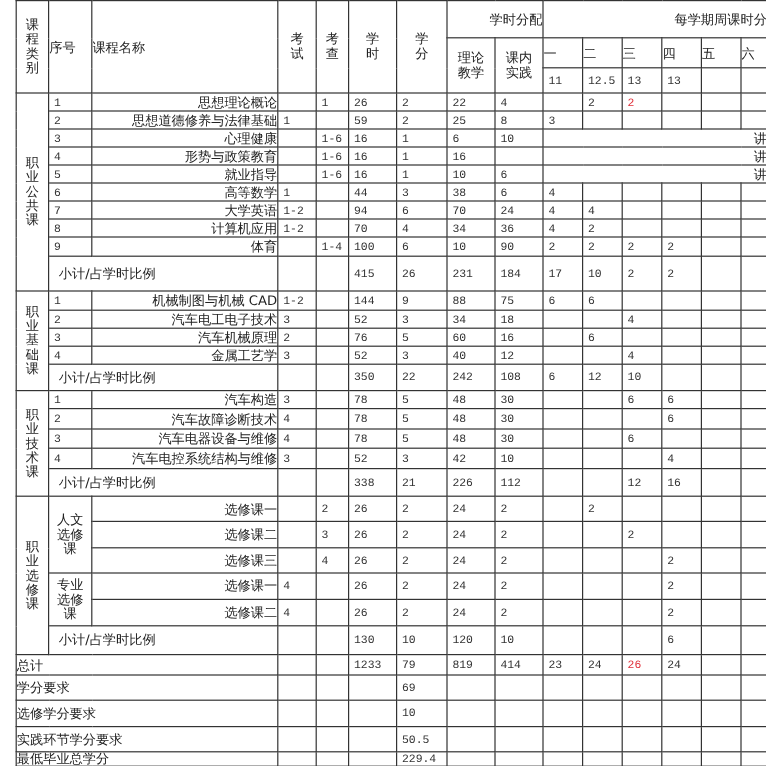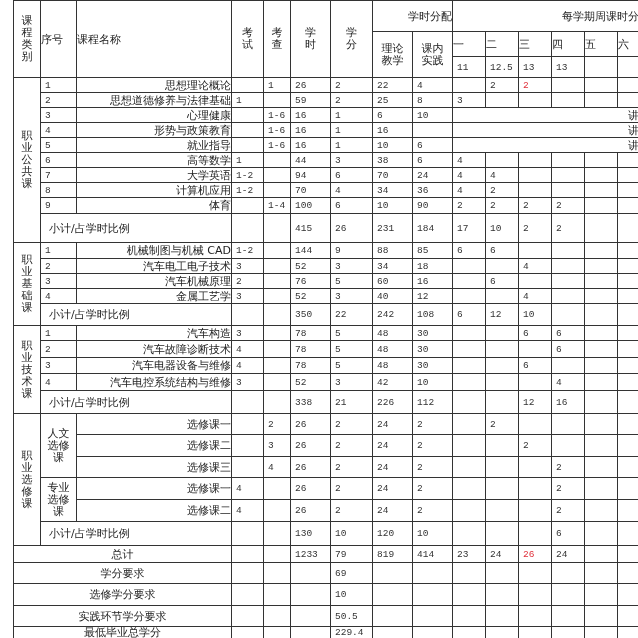--- a/index.html
+++ b/index.html
@@ -6,21 +6,21 @@
   body { width:638px; height:638px; overflow:hidden; font-family:"DejaVu Sans", sans-serif; color:#222; }
   table { border-collapse:collapse; table-layout:fixed; width:637px; position:absolute; left:13px; top:0; }
   td { border:1px solid #333; padding:0 0 0 4px; font-size:10px; line-height:11px; vertical-align:middle; overflow:hidden; white-space:nowrap; }
   .hdr { font-size:11px; text-align:left; padding:0; }
   .hl { text-align:right; padding-left:6px; }
   .vert { text-align:center; padding:0; white-space:normal; font-size:11px; line-height:12px; }
   .num { font-family:"Liberation Mono", monospace; font-size:9.5px; color:#333; }
   .name { font-size:11px; padding-left:8px;text-align:right; }
   .red { color:#e0303a; }
   .sub { font-size:11px; padding-left:8px; }
-  .ctr { text-align:center; padding:0; font-size:11px; }
+  .ctr { padding:0; font-size:11px; }
 </style>
 </head>
 <body>
 
 <table>
   <colgroup>
     <col style="width:27px">
       <col style="width:36px">
       <col style="width:155px">
       <col style="width:32px">
@@ -213,21 +213,21 @@
       </tr>
       <tr style="height:16px">
         <td class="vert" rowspan="5"><span style="display:inline-block;width:13px;word-break:break-all">职业基础课</span></td>
         <td class="num">1</td>
         <td class="name">机械制图与机械 CAD</td>
         <td class="num">1-2</td>
         <td class="num"></td>
         <td class="num">144</td>
         <td class="num">9</td>
         <td class="num">88</td>
-        <td class="num">85</td>
+        <td class="num">75</td>
         <td class="num">6</td>
         <td class="num">6</td>
         <td class="num"></td>
         <td class="num"></td>
         <td class="num"></td>
         <td class="num"></td>
       </tr>
       <tr style="height:15px">
         <td class="num">2</td>
         <td class="name">汽车电工电子技术</td>

